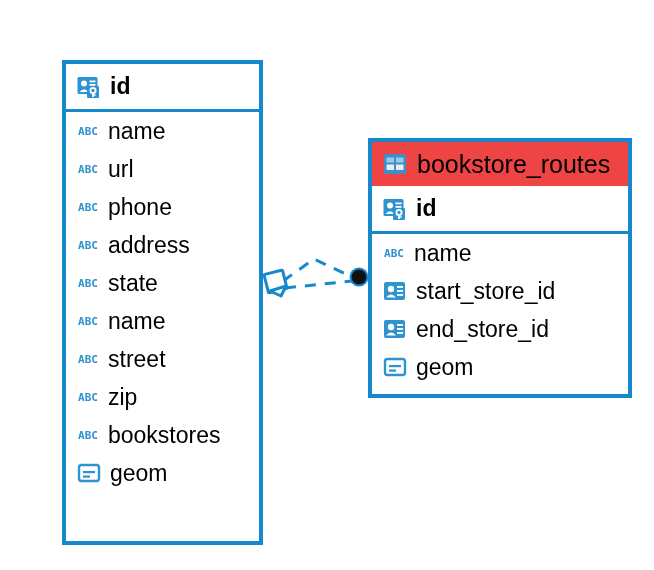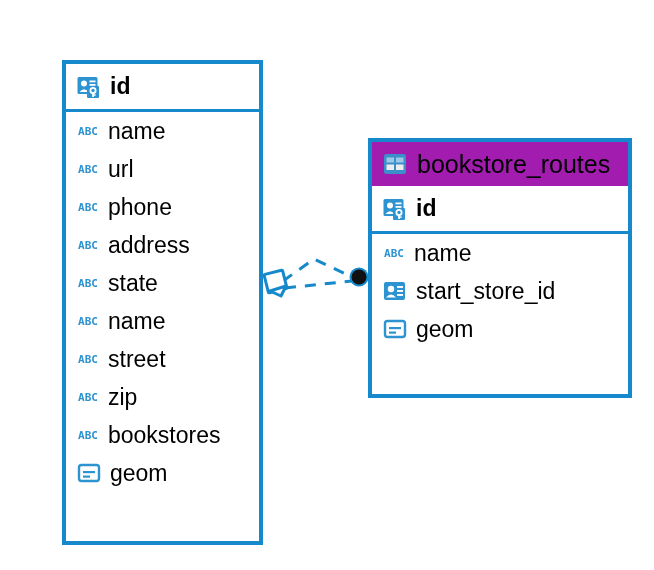--- a/index.html
+++ b/index.html
@@ -180,21 +180,21 @@
         <rect x="3" y="5" width="20" height="16" rx="2.5" fill="none" stroke="#2E93D1" stroke-width="2.4"></rect>
         <rect x="7" y="11" width="12" height="2.2" fill="#2E93D1"></rect>
         <rect x="7" y="15.5" width="7" height="2.2" fill="#2E93D1"></rect>
       </svg>
       <span class="fname">geom</span>
     </div>
   </div>
 
   <div class="entity" style="left:368px; top:138px; width:264px; height:260px;">
 
-    <div class="entity-header" style="background:#a21caf;">
+    <div class="entity-header" style="background:#ef4444;">
       <svg class="icon" viewBox="0 0 26 26">
         <rect x="2" y="3" width="22" height="20" rx="2.5" fill="#3B8FCB"></rect>
         <rect x="4.5" y="6.5" width="7.5" height="5" fill="#9CC9E6"></rect>
         <rect x="14" y="6.5" width="7.5" height="5" fill="#9CC9E6"></rect>
         <rect x="4.5" y="13.5" width="7.5" height="5.5" fill="#EDEDED"></rect>
         <rect x="14" y="13.5" width="7.5" height="5.5" fill="#EDEDED"></rect>
       </svg>
       <span class="title">bookstore_routes</span>
     </div>
 
@@ -229,20 +229,31 @@
         <rect x="2" y="4" width="21" height="18" rx="2" fill="#2E93D1"></rect>
         <circle cx="9" cy="11" r="3.2" fill="#ffffff"></circle>
         <path d="M 4 19.5 q 5 -6 10 0 z" fill="#ffffff"></path>
         <rect x="15" y="8" width="6" height="1.9" fill="#ffffff"></rect>
         <rect x="15" y="12" width="6" height="1.9" fill="#ffffff"></rect>
         <rect x="15" y="16" width="6" height="1.9" fill="#ffffff"></rect>
       </svg>
       <span class="fname">start_store_id</span>
     </div>
 
+    <div class="field">
+      <svg class="icon" viewBox="0 0 26 26">
+        <rect x="2" y="4" width="21" height="18" rx="2" fill="#2E93D1"></rect>
+        <circle cx="9" cy="11" r="3.2" fill="#ffffff"></circle>
+        <path d="M 4 19.5 q 5 -6 10 0 z" fill="#ffffff"></path>
+        <rect x="15" y="8" width="6" height="1.9" fill="#ffffff"></rect>
+        <rect x="15" y="12" width="6" height="1.9" fill="#ffffff"></rect>
+        <rect x="15" y="16" width="6" height="1.9" fill="#ffffff"></rect>
+      </svg>
+      <span class="fname">end_store_id</span>
+    </div>
 
     <div class="field">
       <svg class="icon" viewBox="0 0 26 26">
         <rect x="3" y="5" width="20" height="16" rx="2.5" fill="none" stroke="#2E93D1" stroke-width="2.4"></rect>
         <rect x="7" y="11" width="12" height="2.2" fill="#2E93D1"></rect>
         <rect x="7" y="15.5" width="7" height="2.2" fill="#2E93D1"></rect>
       </svg>
       <span class="fname">geom</span>
     </div>
   </div>

